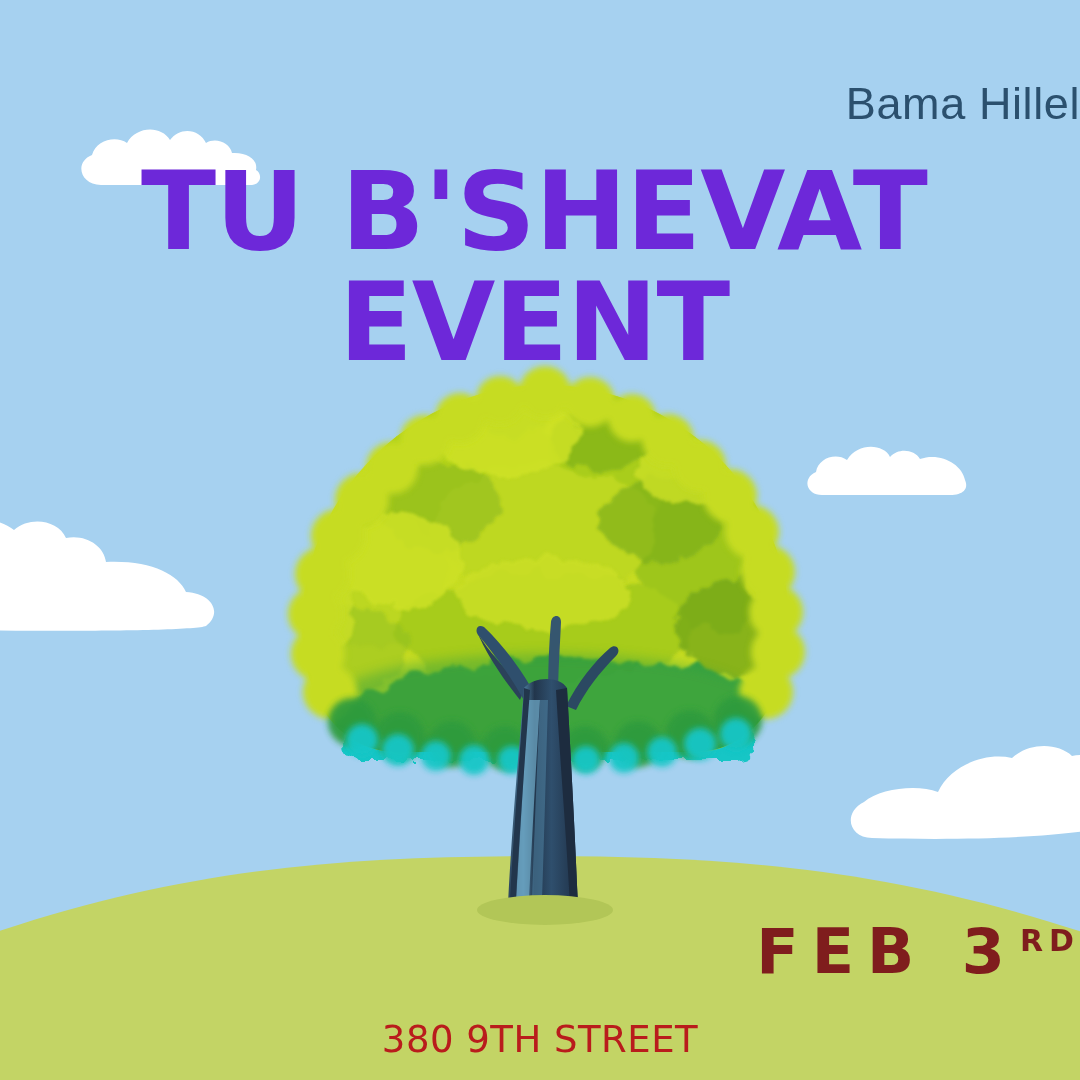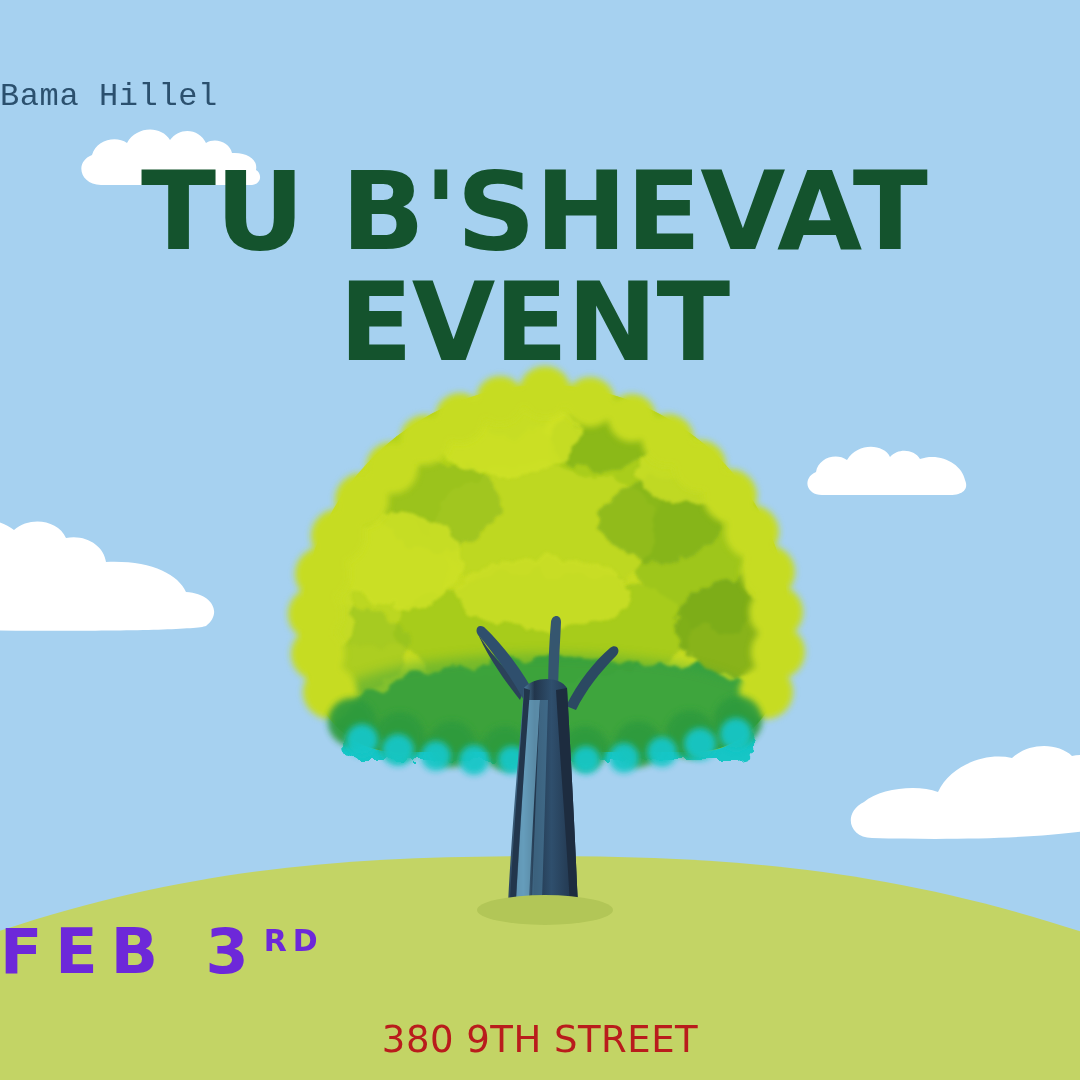--- a/index.html
+++ b/index.html
@@ -11,43 +11,43 @@
     font-family:"Liberation Sans", sans-serif;
   }
 
   
   .sky{position:absolute;inset:0;background:#a6d1f0;}
   .scene-svg{position:absolute;inset:0;width:1080px;height:1080px;display:block;}
 
   
   .org{
     position:absolute;left:0;right:0;top:78px;
-    text-align:left;
-    font-size:32px;
+    text-align:right;
+    font-size:45px;
     font-weight:400;
     letter-spacing:0.6px;
     color:#2b506e;
-    font-family:Liberation Mono, monospace;
+    font-family:Liberation Sans, sans-serif;
   }
   .title{
     position:absolute;left:0;right:12px;top:160px;
     text-align:center;
-    color:#14532d;
+    color:#6d28d9;
     font-family:"DejaVu Sans","Liberation Sans",sans-serif;
     font-weight:700;
     line-height:0.97;
     letter-spacing:-1px;
   }
   .title .l1{display:block;font-size:108px;transform:scaleX(1.02);}
   .title .l2{display:block;font-size:108px;margin-top:6px;}
 
   .date{
     position:absolute;left:0;right:0;top:915px;
-    text-align:left;
-    color:#6d28d9;
+    text-align:right;
+    color:#7f1d1d;
     font-family:"DejaVu Sans","Liberation Sans",sans-serif;
     font-weight:700;
     font-size:62px;
     letter-spacing:13px;
   }
   .date .sup{
     font-size:30px;
     vertical-align:super;
     letter-spacing:6px;
     margin-left:2px;

